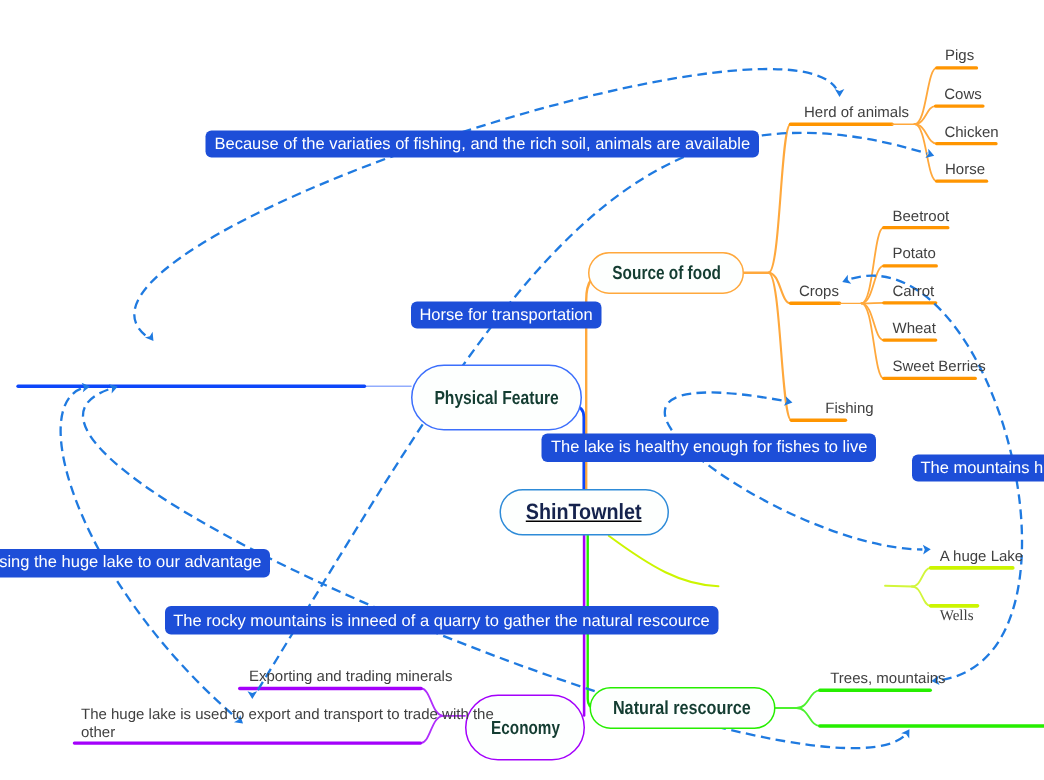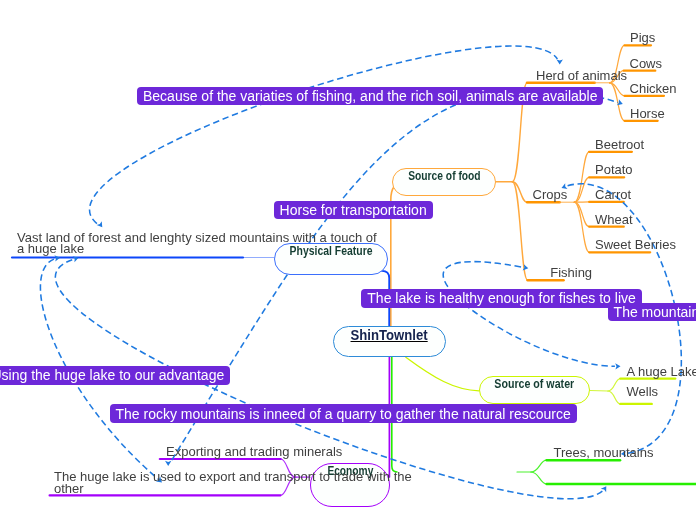--- a/index.html
+++ b/index.html
@@ -1,28 +1,28 @@
 <!DOCTYPE html>
 <html><head>
 <meta charset="utf-8">
 <style>
   html,body{margin:0;padding:0;background:#ffffff;}
   body{width:696px;height:520px;overflow:hidden;font-family:"Liberation Sans",sans-serif;-webkit-font-smoothing:antialiased;}
   #stage{position:relative;width:696px;height:520px;background:#fff;}
   svg.layer{position:absolute;left:0;top:0;width:696px;height:520px;overflow:visible;}
   #links{z-index:1}
   #rel{z-index:2}
-  .nodebox{position:absolute;box-sizing:border-box;display:flex;
+  .nodebox{position:absolute;box-sizing:border-box;display:flex;align-items:center;
            justify-content:center;background:#fdfffe;border-radius:999px;z-index:3;}
   .nodebox span{font-weight:bold;white-space:nowrap;display:inline-block;transform:scaleX(0.83);transform-origin:center;}
   
-  .leaf{position:absolute;color:#3f3f3f;white-space:pre;font-size:13px;z-index:3;line-height:11.8px;}
-  .callout{position:absolute;box-sizing:border-box;background:#6d28d9;color:#fff;
+  .leaf{position:absolute;color:#3f3f3f;white-space:pre;font-size:10px;z-index:3;line-height:11.8px;}
+  .callout{position:absolute;box-sizing:border-box;background:#1d4ed8;color:#fff;
            border-radius:4px;display:flex;align-items:center;white-space:nowrap;
-           font-size:14px;padding:0 6px;z-index:4;}
+           font-size:11px;padding:0 6px;z-index:4;}
 </style>
 </head>
 <body>
 
 <div id="stage">
   <svg class="layer" id="links" viewBox="0 0 696 520">
       <path d="M 390.8 330 L 390.8 200 Q 390.8 182 404 182" stroke="#ffa83c" stroke-width="1.6" fill="none" stroke-linecap="round" stroke-linejoin="round"></path>
       <path d="M 496 181.8 L 512.3 181.8" stroke="#ffa83c" stroke-width="1.6" fill="none" stroke-linecap="round" stroke-linejoin="round"></path>
       <path d="M 512.3 181.8 C 520.385 181.8 520.385 82.8 527 82.8" stroke="#ffa83c" stroke-width="1.4" fill="none" stroke-linecap="round" stroke-linejoin="round"></path>
       <path d="M 527 82.8 L 594.7 82.8" stroke="#ff9500" stroke-width="2.4" fill="none" stroke-linecap="round" stroke-linejoin="round"></path>
@@ -103,30 +103,28 @@
     <div class="leaf" style="left: 533.2px; top: 267.3px; margin-left: 17px;">Fishing</div>
     <div class="leaf" style="left: 630px; top: 32.3px;">Pigs</div>
     <div class="leaf" style="left: 629.5px; top: 57.7px;">Cows</div>
     <div class="leaf" style="left: 629.6px; top: 82.7px;">Chicken</div>
     <div class="leaf" style="left: 630px; top: 107.7px;">Horse</div>
     <div class="leaf" style="left: 595px; top: 138.7px;">Beetroot</div>
     <div class="leaf" style="left: 595px; top: 164.2px;">Potato</div>
     <div class="leaf" style="left: 595px; top: 188.7px;">Carrot</div>
     <div class="leaf" style="left: 595px; top: 213.7px;">Wheat</div>
     <div class="leaf" style="left: 595px; top: 239.2px;">Sweet Berries</div>
-    <div class="nodebox" style="left: 274px; top: 243px; width: 114px; height: 32px; border: 1.6px solid rgb(60, 111, 252);">
+    <div class="nodebox" style="left: 274px; top: 243px; width: 114px; height: 44px; border: 1.6px solid rgb(60, 111, 252);">
       <span style="font-size: 12.6px; color: rgb(20, 61, 50); transform: scaleX(0.828);">Physical Feature</span>
     </div>
-    <div class="leaf" style="left: 17px; top: 231.7px;">Vast land of forest and lenghty sized mountains with a touch of
-a huge lake</div>
-    <div class="nodebox" style="left: 479px; top: 376px; width: 111px; height: 28px; border: 1.6px solid rgb(204, 245, 0);">
-      <span style="font-size: 12.6px; color: rgb(20, 61, 50); transform: scaleX(0.846);">Source of water</span>
+    <div class="leaf" style="left: 626.5px; top: 365.6px;">A huge Lake</div>
+    <div class="leaf" style="left: 626.5px; top: 405px; font-family: Liberation Serif, serif;">Wells</div>
+    <div class="nodebox" style="left: 393px; top: 458px; width: 124px; height: 28px; border: 1.6px solid rgb(38, 238, 0);">
+      <span style="font-size: 12.6px; color: rgb(20, 61, 50); transform: scaleX(0.858);">Natural rescource</span>
     </div>
-    <div class="leaf" style="left: 626.5px; top: 365.6px;">A huge Lake</div>
-    <div class="leaf" style="left: 626.5px; top: 386px;">Wells</div>
     <div class="leaf" style="left: 553.5px; top: 446.7px;">Trees, mountains</div>
     <div class="nodebox" style="left: 310px; top: 463px; width: 80px; height: 44px; border: 1.6px solid rgb(164, 0, 251);">
       <span style="font-size: 12.6px; color: rgb(20, 61, 50); transform: scaleX(0.81);">Economy</span>
     </div>
     <div class="leaf" style="left: 166px; top: 446px;">Exporting and trading minerals</div>
     <div class="leaf" style="left: 54px; top: 471.4px;">The huge lake is used to export and transport to trade with the
 other</div>
     <div class="callout" style="left: 137px; top: 86.5px; height: 18.2px;">Because of the variaties of fishing, and the rich soil, animals are available</div>
     <div class="callout" style="left: 273.6px; top: 201.1px; height: 18.4px;">Horse for transportation</div>
     <div class="callout" style="left: 361.3px; top: 288.6px; height: 19px;">The lake is healthy enough for fishes to live</div>

